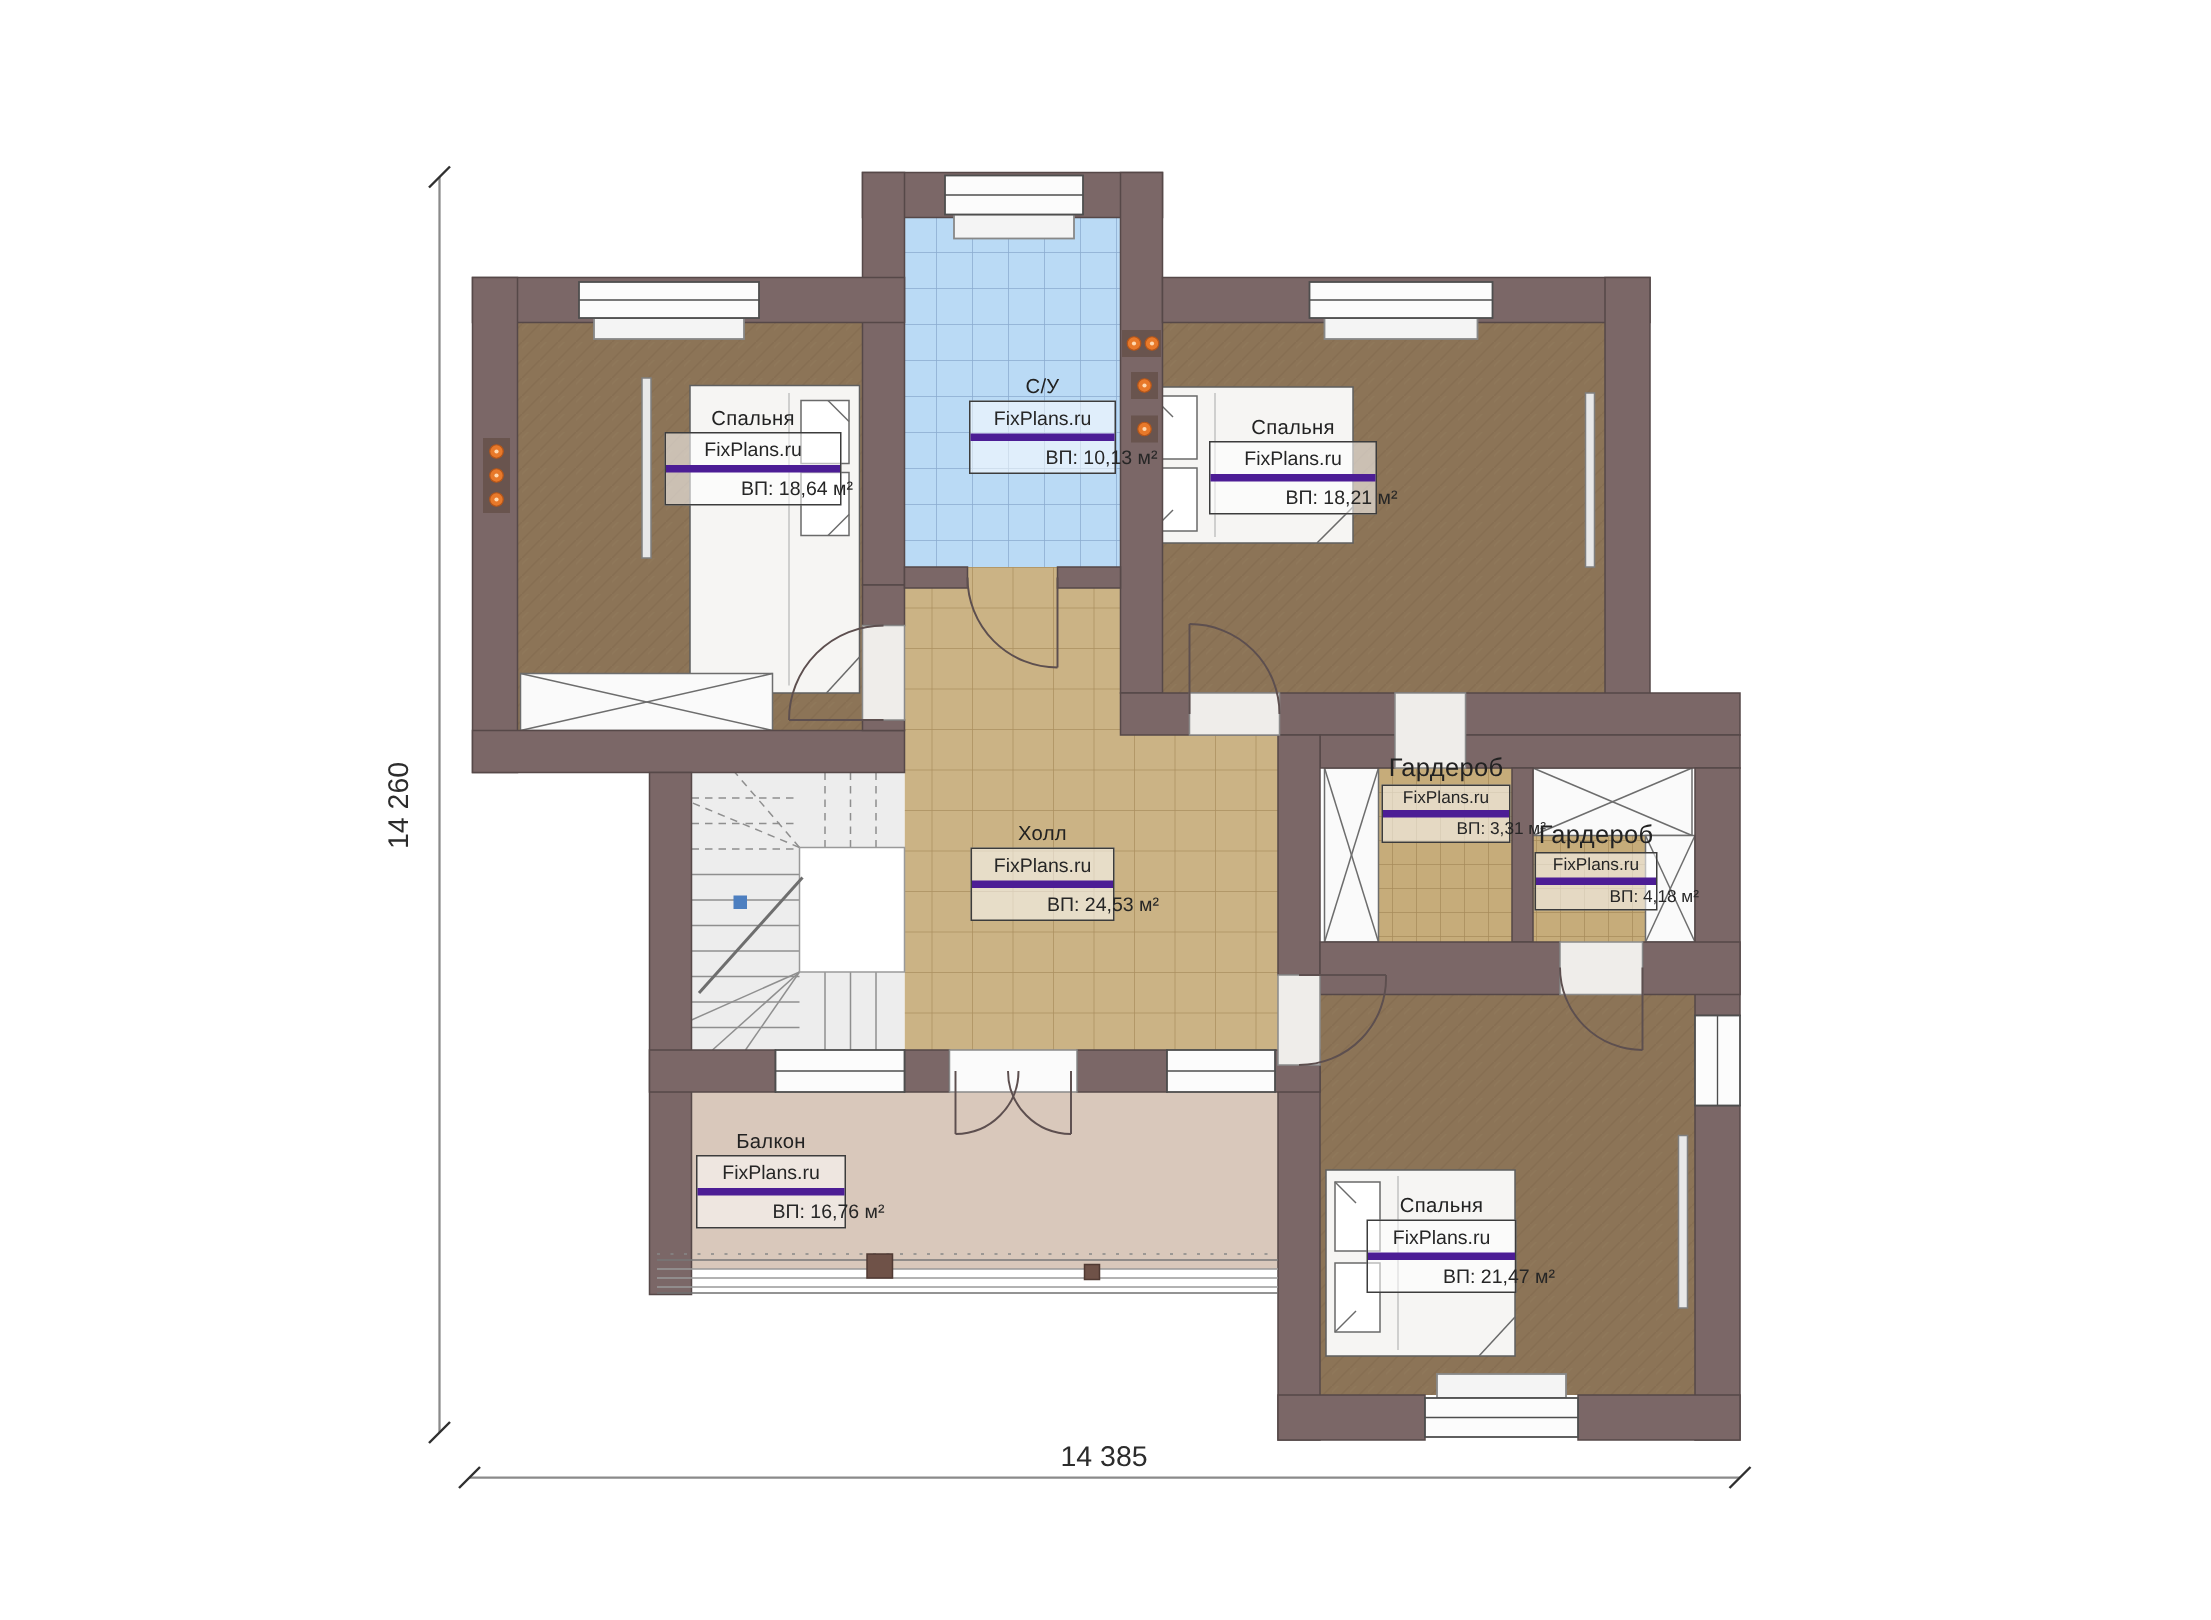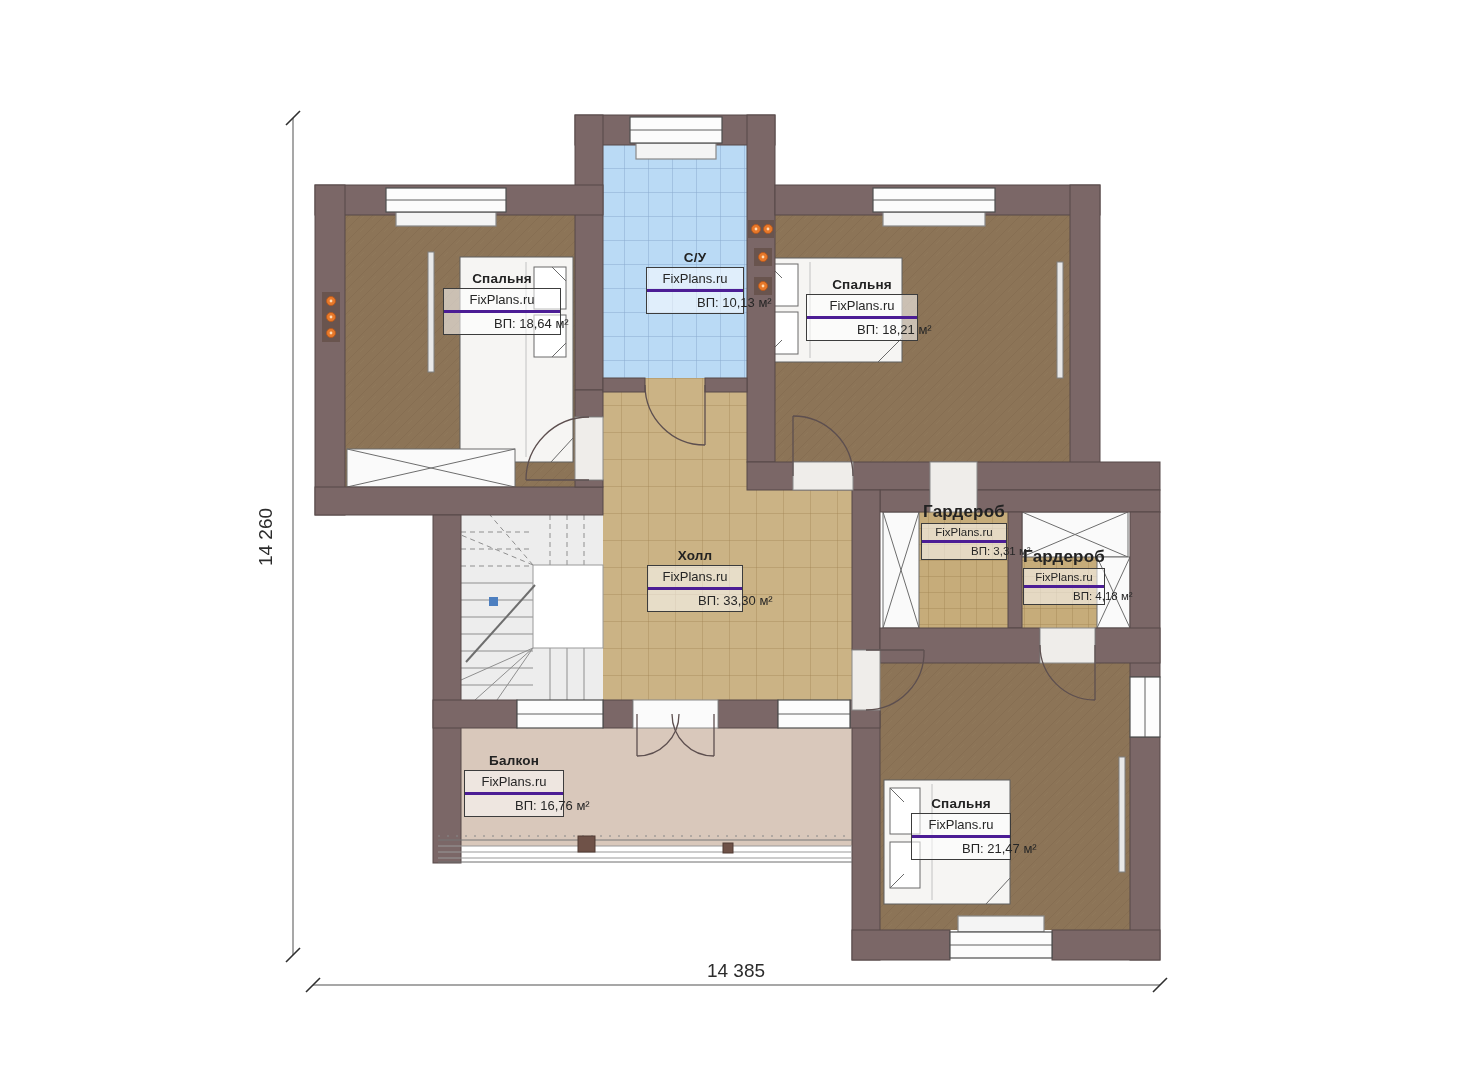--- a/index.html
+++ b/index.html
@@ -2,23 +2,23 @@
 <html><head>
 <meta charset="utf-8">
 <style>
   html,body{margin:0;padding:0;background:#ffffff;}
   .canvas{
     position:relative;width:1474px;height:1080px;background:#ffffff;
     font-family:"Liberation Sans",sans-serif;overflow:hidden;
   }
   .plan-svg{position:absolute;left:0;top:0;}
   .room-label{position:absolute;text-align:center;color:#262626;z-index:5;}
-  .rl-name{font-weight:bold;font-size:13.5px;letter-spacing:.2px;margin-bottom:2px;color:#222;}
+  .rl-name{font-weight:normal;font-size:13.5px;letter-spacing:.2px;margin-bottom:2px;color:#222;}
   .rl-box{border:1px solid #3c3c3c;background:rgba(255,255,255,0.55);}
-  .rl-brand{padding:3px 2px;border-bottom:3px solid #4c1d95;font-size:13px;white-space:nowrap;}
+  .rl-brand{padding:3px 2px;border-bottom:5px solid #4c1d95;font-size:13px;white-space:nowrap;}
   .rl-area{padding:3px 2px;font-size:13px;white-space:nowrap;margin-left:48px;}
   .room-label.sm .rl-name{font-size:17px;margin-bottom:1px;}
   .room-label.sm .rl-brand,.room-label.sm .rl-area{font-size:11.5px;padding:2px 1px;}
 </style>
 </head>
 <body>
 
 <div class="canvas">
 
 <svg class="plan-svg" width="1474" height="1080" viewBox="0 0 1474 1080" xmlns="http://www.w3.org/2000/svg">
@@ -291,21 +291,21 @@
   <div class="rl-box">
     <div class="rl-brand">FixPlans.ru</div>
     <div class="rl-area">ВП: 4,18 м²</div>
   </div>
 </div>
 
 <div class="room-label" style="left:647px;top:548px;width:96px">
   <div class="rl-name">Холл</div>
   <div class="rl-box">
     <div class="rl-brand">FixPlans.ru</div>
-    <div class="rl-area">ВП: 33,30 м²</div>
+    <div class="rl-area">ВП: 24,53 м²</div>
   </div>
 </div>
 
 <div class="room-label" style="left:464px;top:753px;width:100px">
   <div class="rl-name">Балкон</div>
   <div class="rl-box">
     <div class="rl-brand">FixPlans.ru</div>
     <div class="rl-area">ВП: 16,76 м²</div>
   </div>
 </div>

